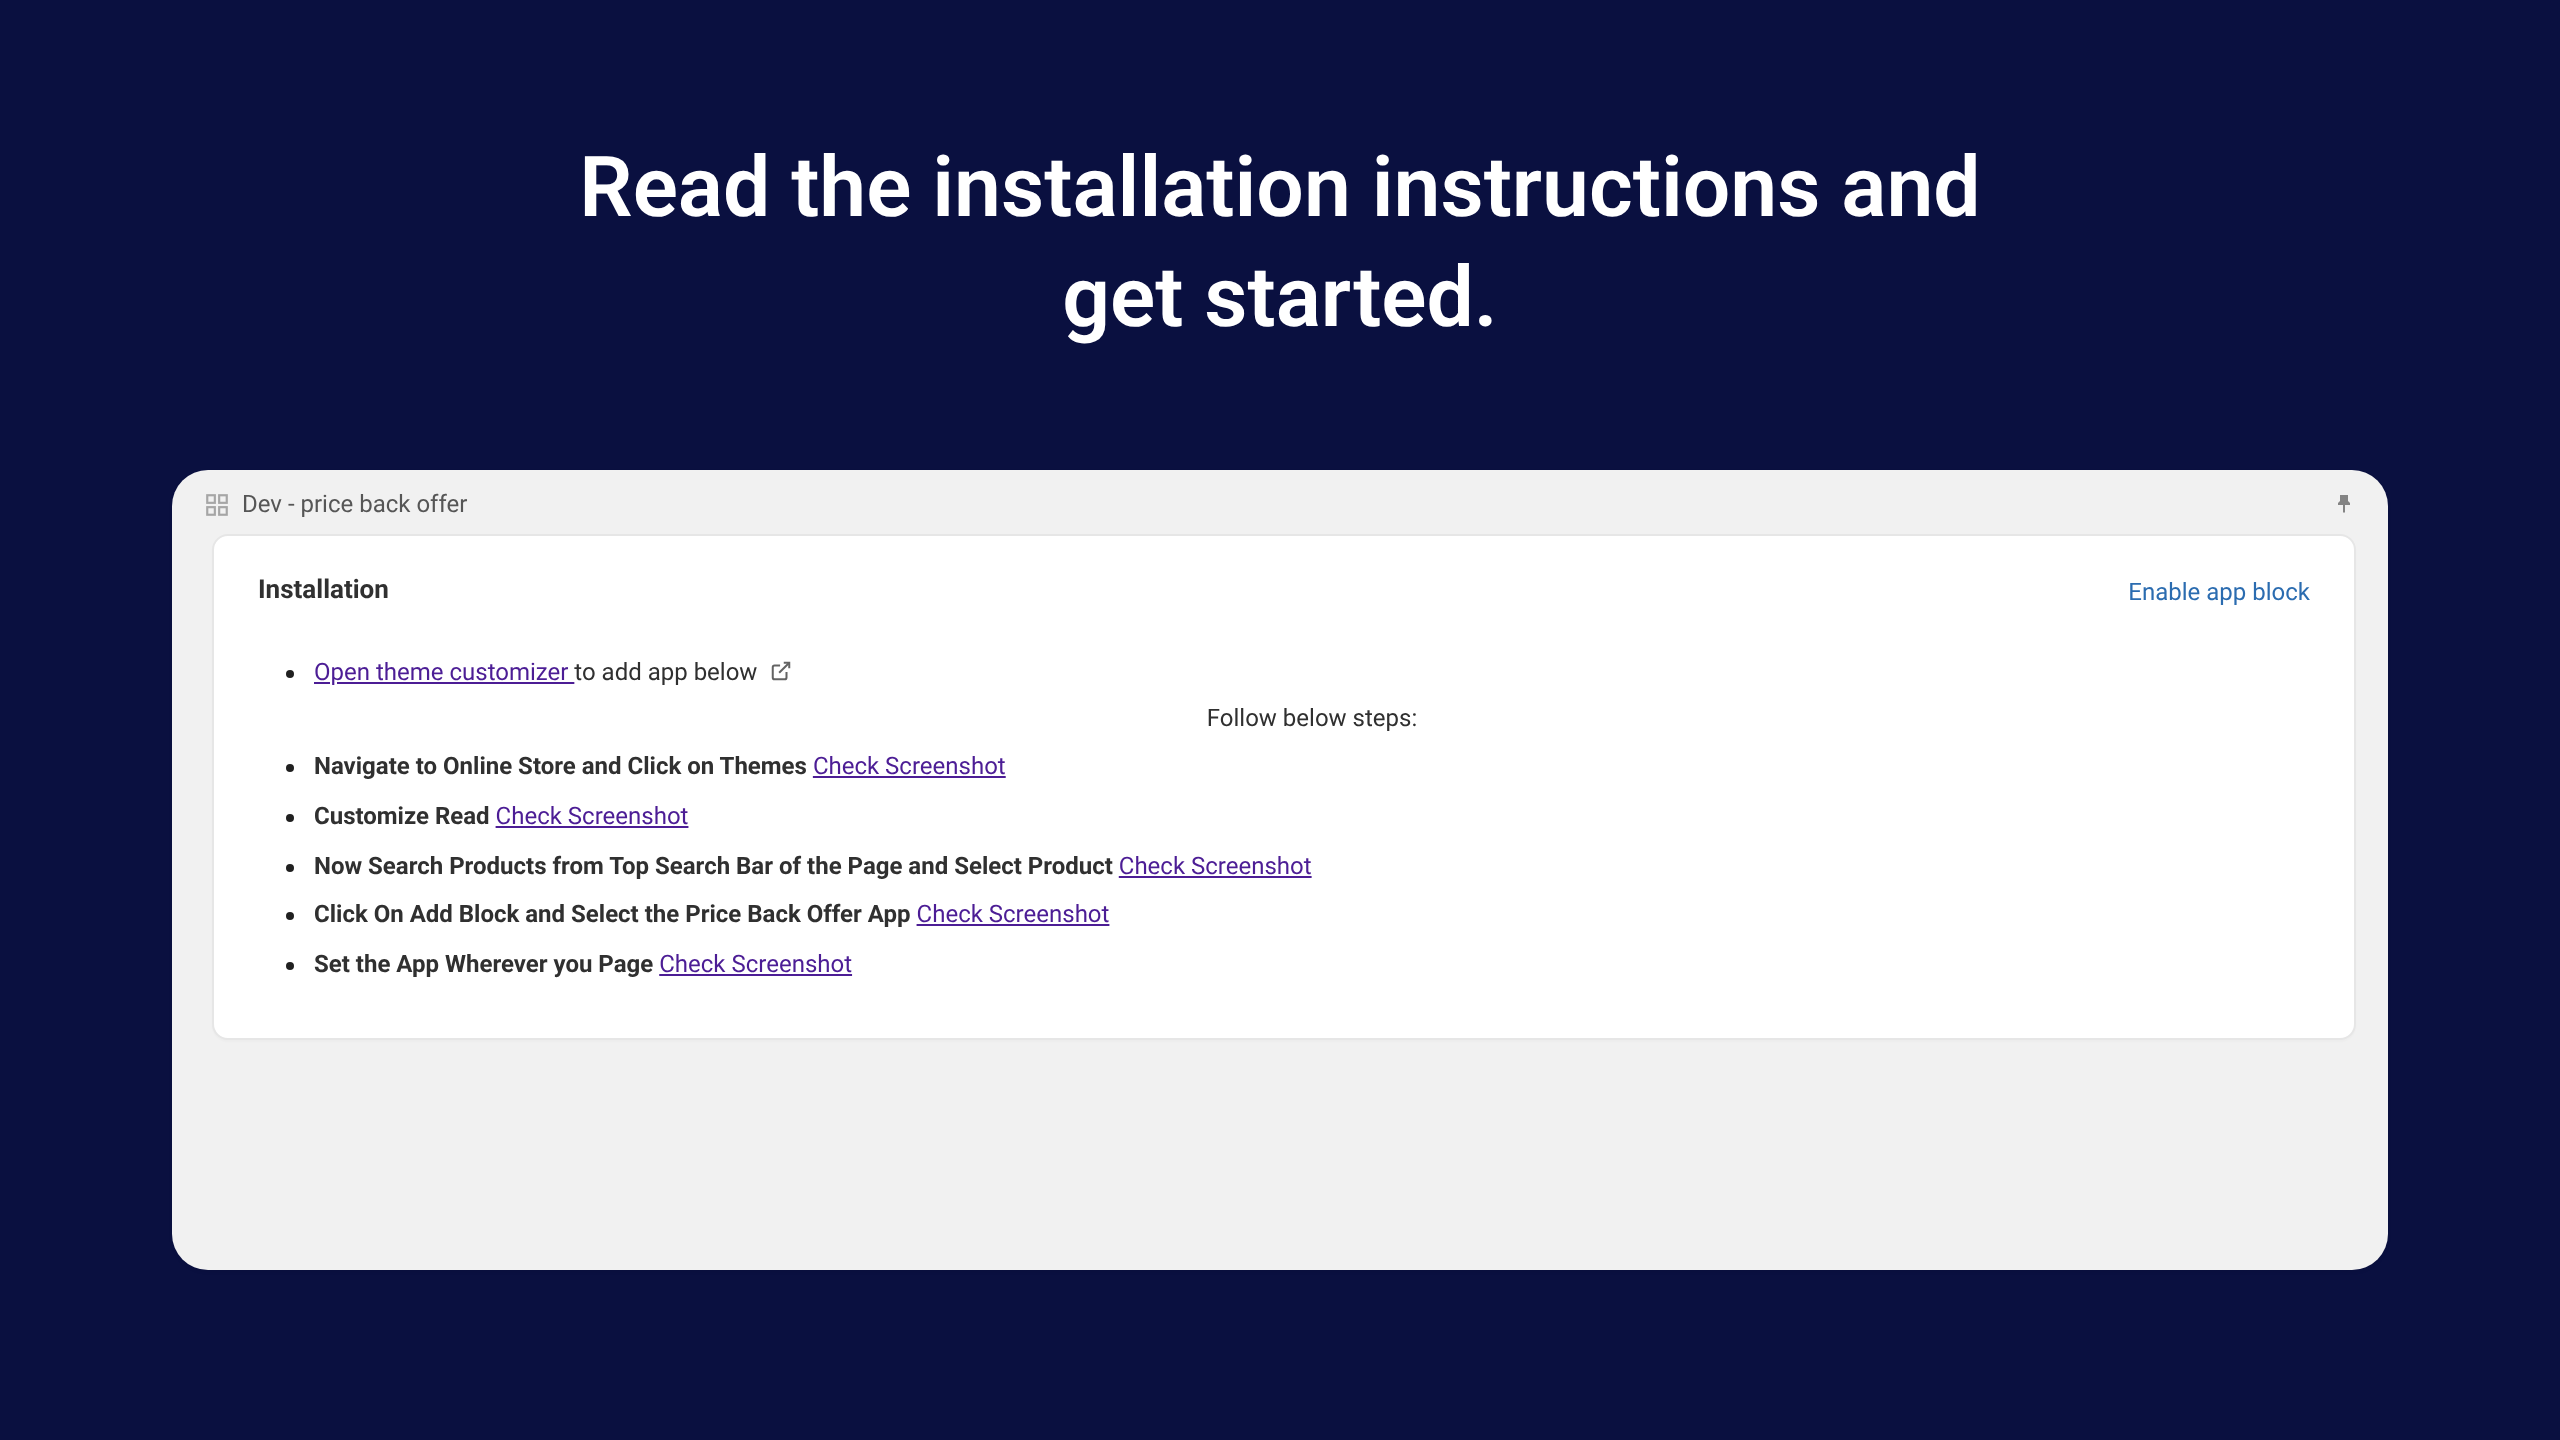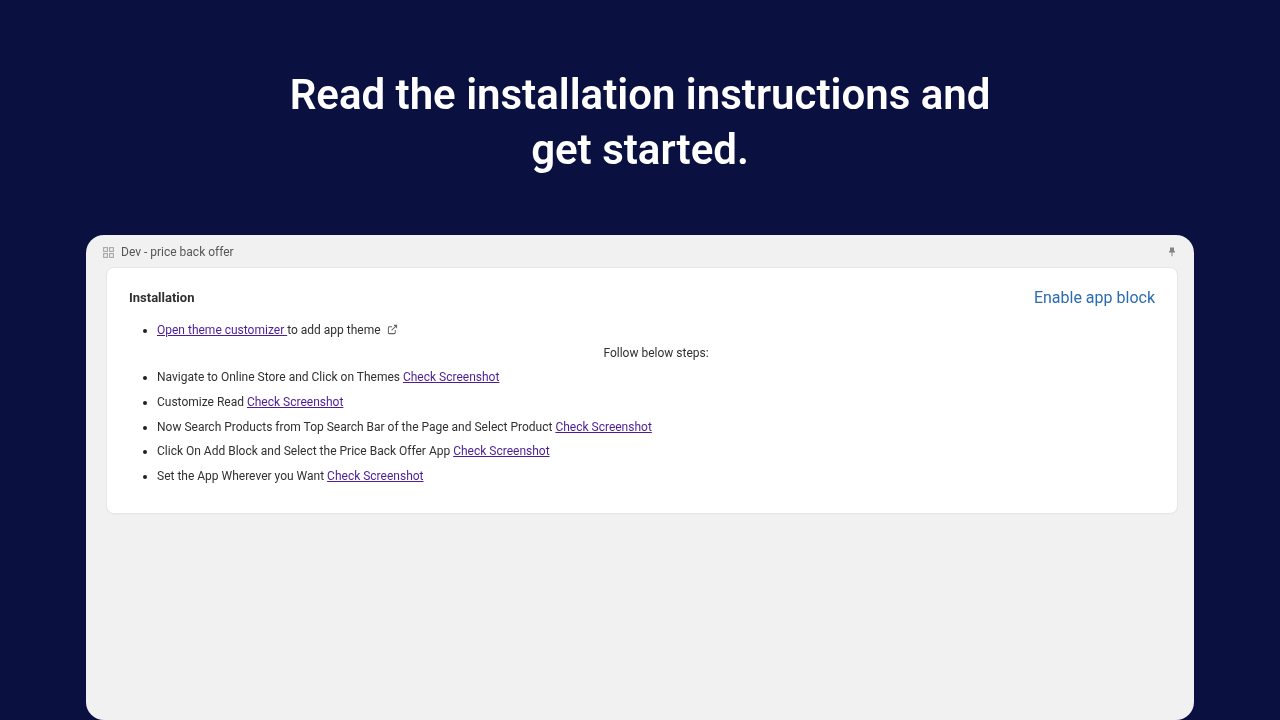--- a/index.html
+++ b/index.html
@@ -28,21 +28,21 @@
       font-weight: 600;
       text-align: center;
       line-height: 1.3;
       margin-bottom: 58px;
       max-width: 760px;
     }
     .window {
       background: #f1f1f1;
       border-radius: 18px;
       width: 1108px;
-      height: 485px;
+      height: 400px;
       padding: 10px 0 0 0;
       box-shadow: 0 1px 2px rgba(0,0,0,0.05);
       overflow: hidden;
     }
     .window-header {
       display: flex;
       align-items: center;
       padding: 0 16px 8px 16px;
       font-size: 12px;
       color: #565656;
@@ -74,29 +74,29 @@
       background: #ffffff;
       border: 1px solid #e6e6e6;
       border-radius: 8px;
       padding: 20px 22px 22px 22px;
       box-shadow: 0 1px 1px rgba(0,0,0,0.02);
     }
     .card-header {
       display: flex;
       justify-content: space-between;
       align-items: center;
-      margin-bottom: 14px;
+      margin-bottom: 24px;
     }
     .card-title {
       font-size: 13px;
       font-weight: 700;
       color: #303030;
     }
     .enable-link {
-      font-size: 16px;
+      font-size: 12px;
       color: #2b6cb0;
       text-decoration: none;
     }
     .instructions {
       font-size: 12px;
       color: #303030;
       padding-left: 28px;
     }
     .instructions li {
       margin-bottom: 6px;
@@ -116,21 +116,21 @@
       vertical-align: -1px;
       opacity: 0.75;
     }
     .sub-line {
       display: block;
       margin-top: 4px;
       color: #303030;
       text-align: center;
     }
     .bold {
-      font-weight: 400;
+      font-weight: 700;
     }
   </style>
 </head>
 <body>
 
 <div class="page-wrapper">
   <h1 class="headline">Read the installation instructions and get started.</h1>
 
   <div class="window">
     <div class="window-header">
@@ -152,21 +152,21 @@
 
     <div class="panel-area">
       <div class="card">
         <div class="card-header">
           <div class="card-title">Installation</div>
           <a href="#" class="enable-link">Enable app block</a>
         </div>
 
         <ul class="instructions">
           <li>
-            <a href="#" class="link">Open theme customizer </a><span>to add app theme</span>
+            <a href="#" class="link">Open theme customizer </a><span>to add app below</span>
             <span class="external-icon">
               <svg width="11" height="11" viewBox="0 0 24 24" fill="none" stroke="#303030" stroke-width="2.2">
                 <path d="M18 13v6a2 2 0 0 1-2 2H5a2 2 0 0 1-2-2V8a2 2 0 0 1 2-2h6"></path>
                 <polyline points="15 3 21 3 21 9"></polyline>
                 <line x1="10" y1="14" x2="21" y2="3"></line>
               </svg>
             </span>
             <span class="sub-line">Follow below steps:</span>
           </li>
           <li>
@@ -179,20 +179,20 @@
           </li>
           <li>
             <span class="bold">Now Search Products from Top Search Bar of the Page and Select Product</span>
             <a href="#" class="link">Check Screenshot</a>
           </li>
           <li>
             <span class="bold">Click On Add Block and Select the Price Back Offer App</span>
             <a href="#" class="link">Check Screenshot</a>
           </li>
           <li>
-            <span class="bold">Set the App Wherever you Want</span>
+            <span class="bold">Set the App Wherever you Page</span>
             <a href="#" class="link">Check Screenshot</a>
           </li>
         </ul>
       </div>
     </div>
   </div>
 </div>
 
 </body></html>

